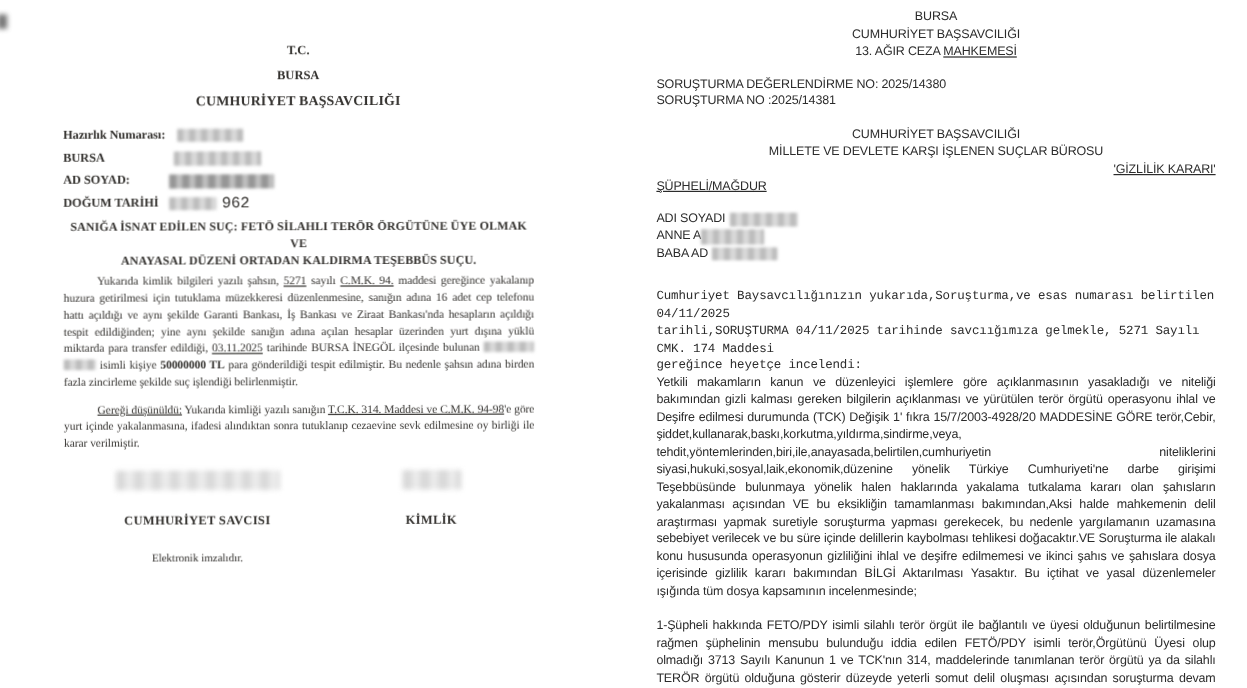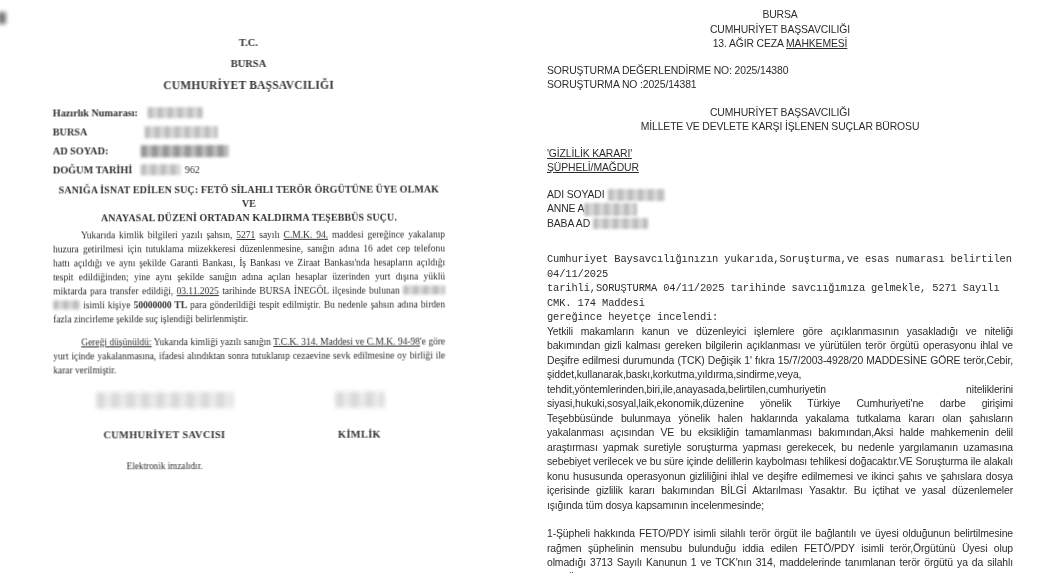--- a/index.html
+++ b/index.html
@@ -34,21 +34,21 @@
 
   
   .doc-right{
     position:absolute;left:547px;top:8px;width:466px;
     font-family:"Liberation Sans","DejaVu Sans",sans-serif;
     color:#2c2c2c;font-size:10.4px;line-height:14.5px;letter-spacing:-0.12px;
   }
   .doc-right .c{text-align:center;}
   .rnum{margin-top:12px;white-space:pre-line;}
   .roffice{margin-top:13px;white-space:pre-line;text-align:center;}
-  .rtitle{margin-top:12px;text-align:left;}
+  .rtitle{text-align:right;}
   .rtitle span{text-decoration:underline;}
   .rparty{margin-top:0px;}
   .rparty span{text-decoration:underline;}
   .idblock{margin-top:12px;}
   .rrow{display:flex;align-items:center;height:14.5px;}
   .rintro{margin-top:21px;white-space:pre-line;font-family:Liberation Mono, monospace;}
   .rbody{text-align:justify;}
   .ritem{text-align:justify;margin-top:14px;}
 
   
@@ -90,21 +90,21 @@
         <span class="lab">BURSA</span>
         <span class="rd" style="width:73px;height:12px;margin-left:4px;"></span>
       </div>
       <div class="lrow">
         <span class="lab">AD SOYAD:</span>
         <span class="rd dark" style="width:88px;height:12px;"></span>
       </div>
       <div class="lrow">
         <span class="lab">DOĞUM TARİHİ</span>
         <span class="rd" style="width:40px;height:11px;"></span>
-        <span style="margin-left:4px;font-size:10px;">962</span>
+        <span style="margin-left:4px;font-size:13px;font-family:Liberation Mono, monospace;">962</span>
       </div>
     </div>
 
     <div class="charge">SANIĞA İSNAT EDİLEN SUÇ: FETÖ SİLAHLI TERÖR ÖRGÜTÜNE ÜYE OLMAK VE
 ANAYASAL DÜZENİ ORTADAN KALDIRMA TEŞEBBÜS SUÇU.</div>
 
     <p class="para" style="margin-bottom:0;"><span>Yukarıda kimlik bilgileri yazılı şahsın, </span><span class="u">5271</span><span> sayılı </span><span class="u">C.M.K. 94.</span><span> maddesi gereğince yakalanıp huzura getirilmesi için tutuklama müzekkeresi düzenlenmesine, sanığın adına 16 adet cep telefonu hattı açıldığı ve aynı şekilde Garanti Bankası, İş Bankası ve Ziraat Bankası'nda hesapların açıldığı tespit edildiğinden; yine aynı şekilde sanığın adına açılan hesaplar üzerinden yurt dışına yüklü miktarda para transfer edildiği, </span><span class="u">03.11.2025</span><span> tarihinde BURSA İNEGÖL  ilçesinde bulunan </span><span class="rd inl" style="width:42px;"></span> <span class="rd inl" style="width:27px;"></span><span> isimli kişiye </span><span class="b">50000000 TL</span><span> para gönderildiği tespit edilmiştir. Bu nedenle şahsın adına birden fazla zincirleme şekilde suç işlendiği belirlenmiştir.</span></p>
 
     <p class="para para2" style="margin-bottom:0;"><span class="u">Gereği düşünüldü:</span><span> Yukarıda kimliği yazılı sanığın </span><span class="u">T.C.K. 314. Maddesi ve C.M.K. 94-98</span><span>'e göre yurt içinde yakalanmasına, ifadesi alındıktan sonra tutuklanıp cezaevine sevk edilmesine oy birliği ile karar verilmiştir.</span></p>
 

